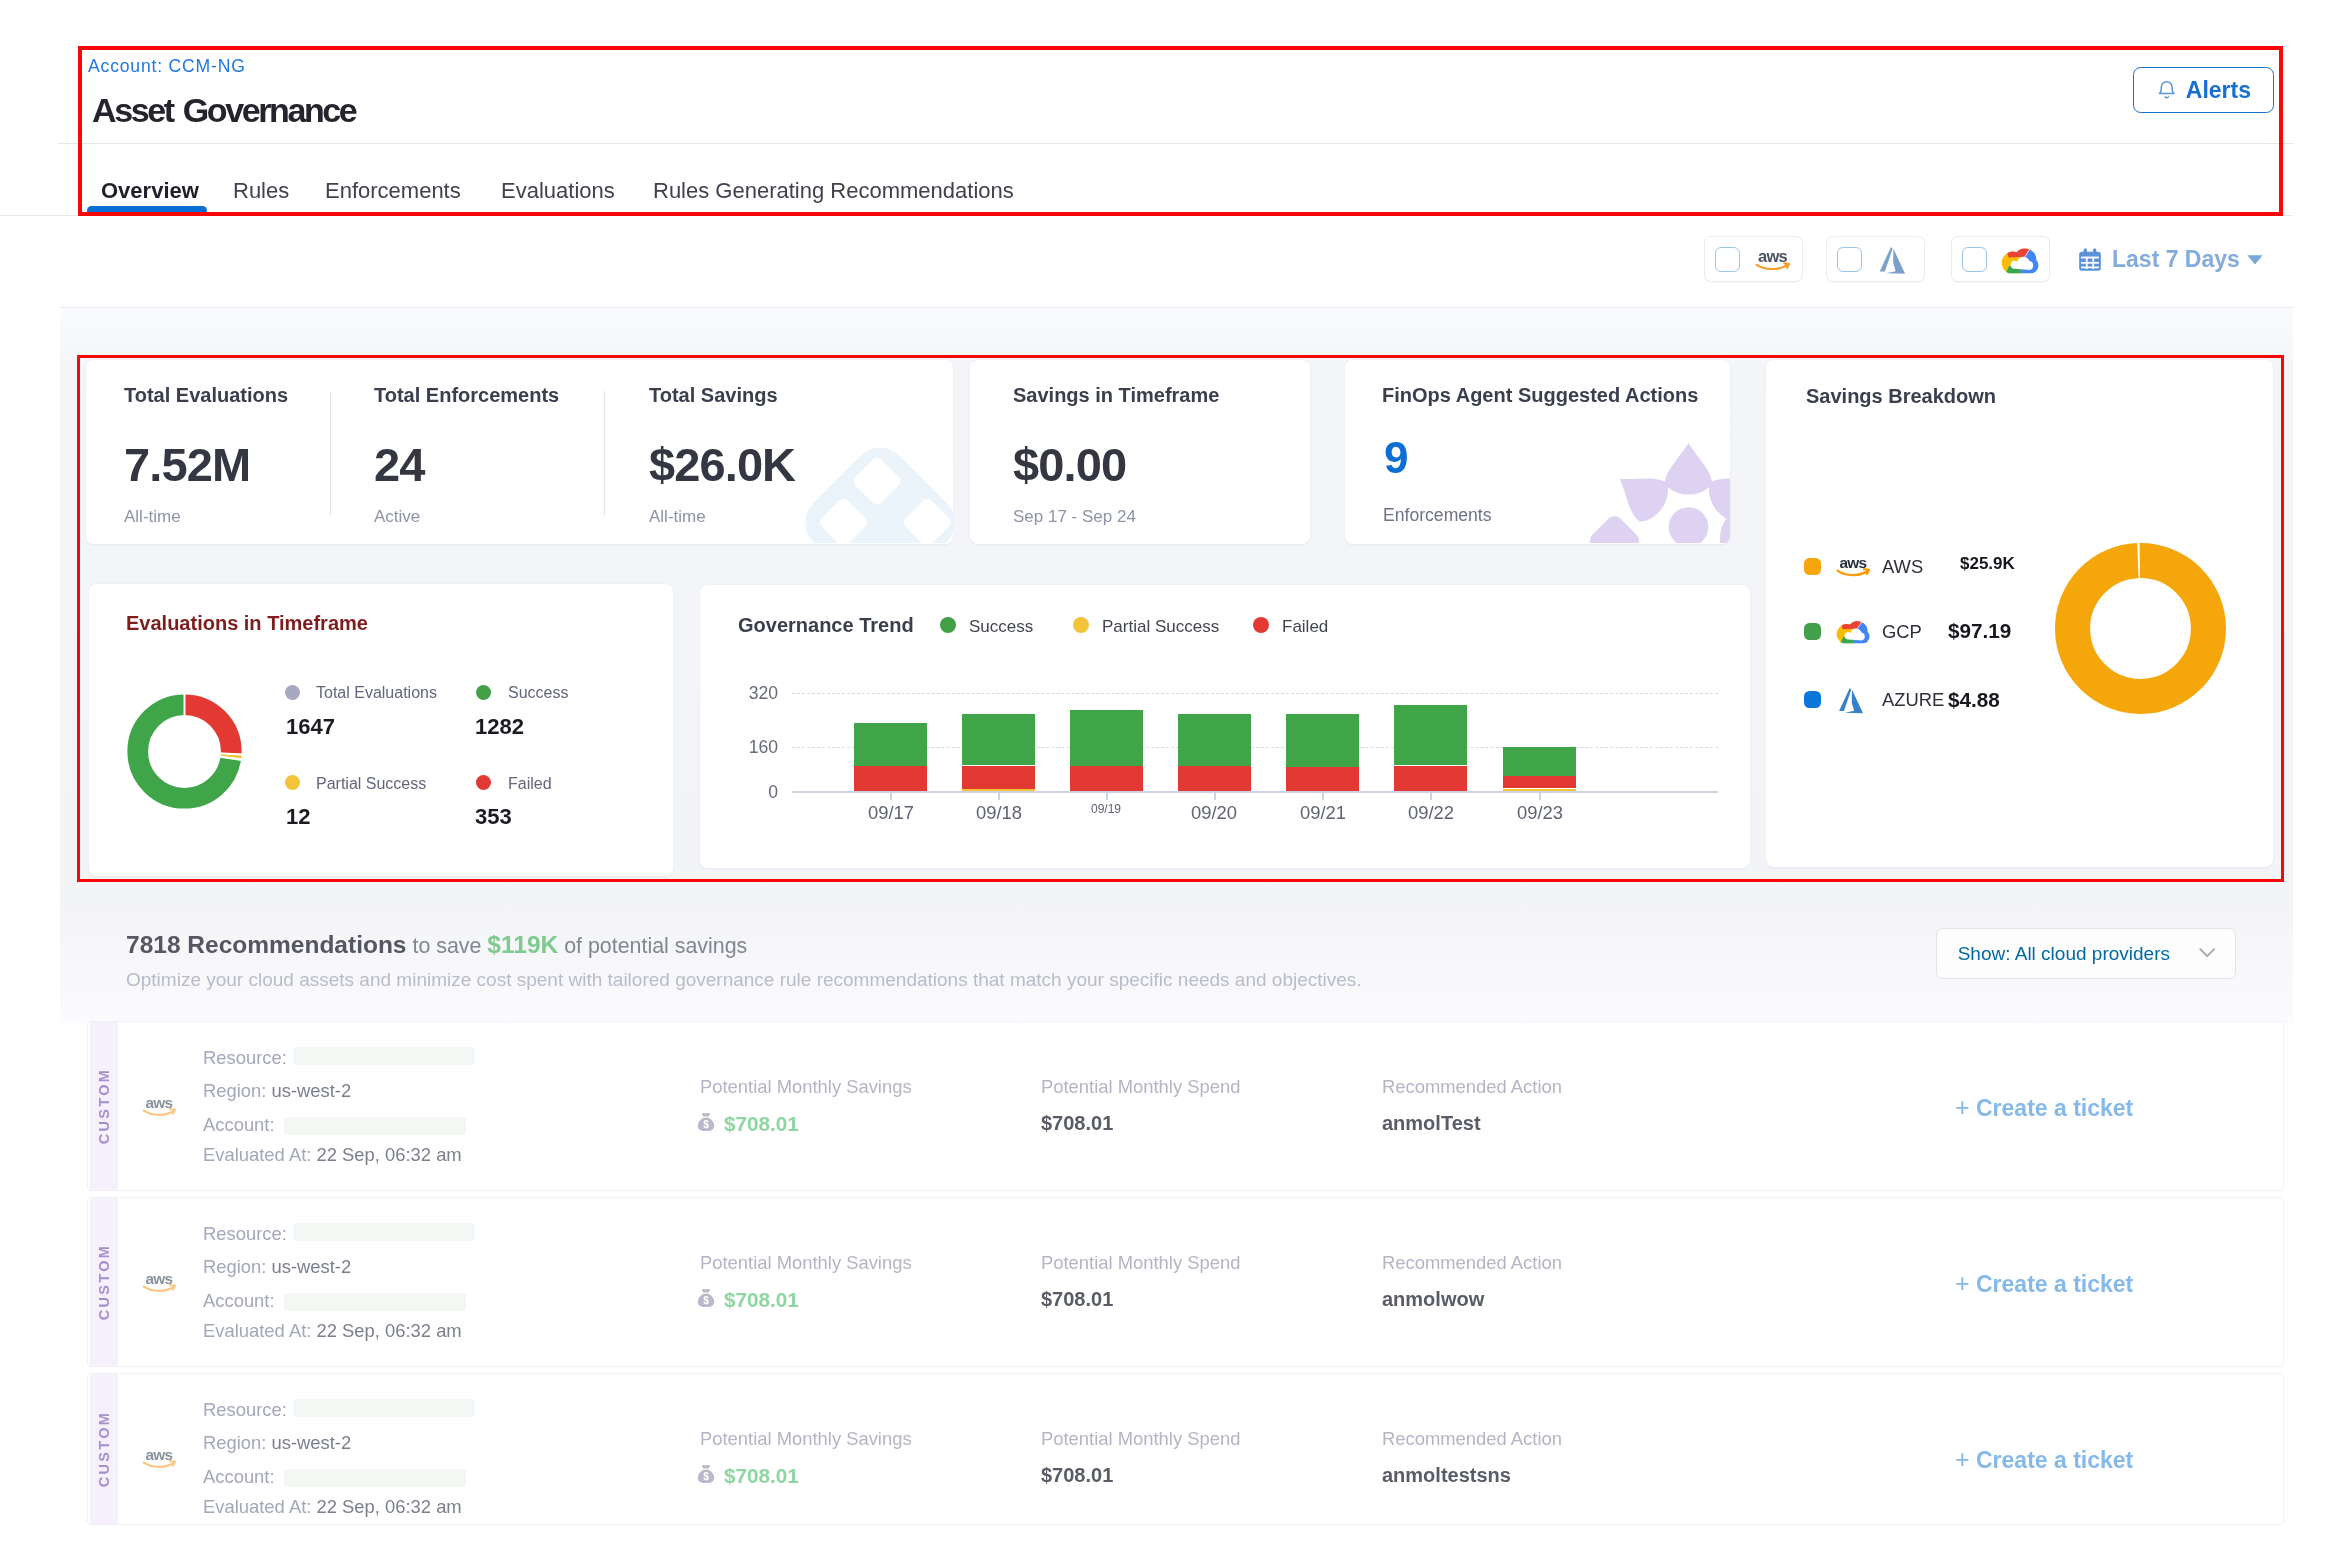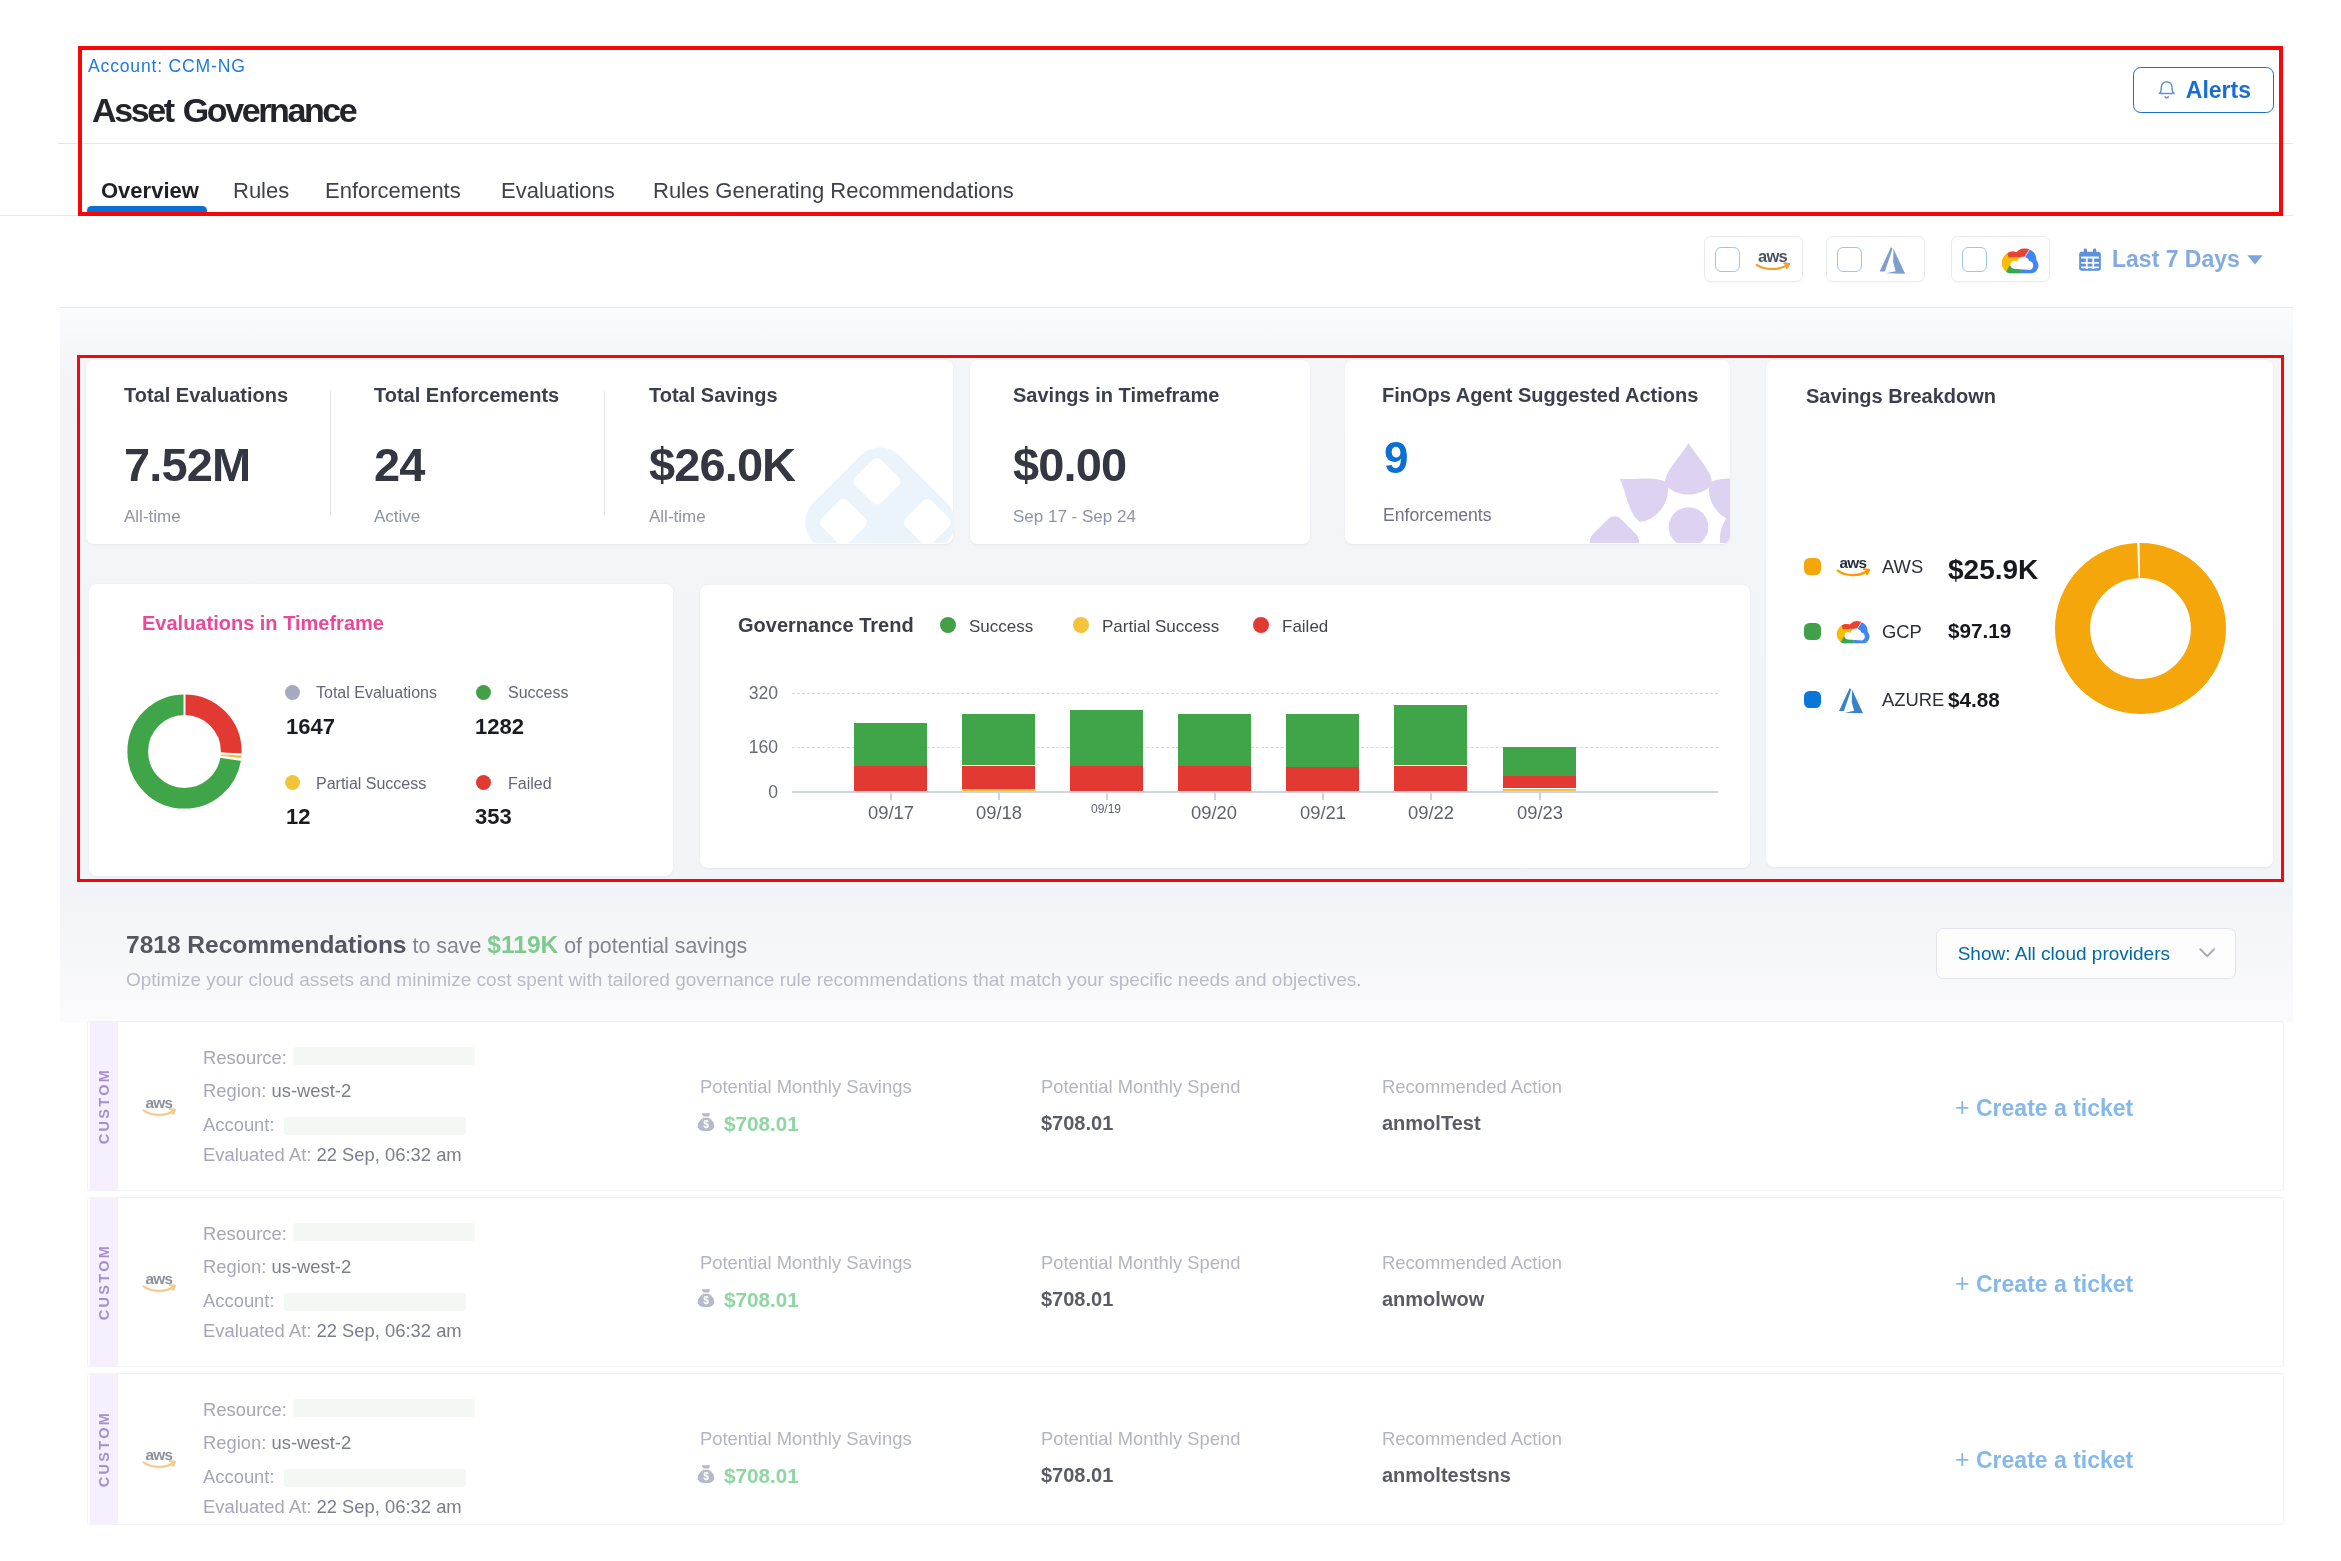--- a/index.html
+++ b/index.html
@@ -142,21 +142,21 @@
 <div class="card abs" style="left:1766px; top:360px; width:507px; height:507px;">
   <div class="abs" style="left:40px; top:25px; font-size:20px; font-weight:bold; color:#3b3e4d;">Savings Breakdown</div>
 
   <div class="abs" style="left:38px; top:198px; width:17px; height:17px; background:#f5a60a; border-radius:5.4px;"></div>
   <svg class="abs" style="left:67px; top:193px;" width="40" height="26" viewBox="0 0 60 38">
     <text x="30" y="22" text-anchor="middle" font-family="Liberation Sans" font-size="23" font-weight="bold" fill="#252f3e" letter-spacing="-1">aws</text>
     <path d="M7 26 C 19 35, 41 35, 54 25" stroke="#f90" stroke-width="3.4" fill="none" stroke-linecap="round"></path>
     <path d="M54 25 l-7.5 -1.2 M54 25 l-3.2 5.8" stroke="#f90" stroke-width="3.4" fill="none" stroke-linecap="round"></path>
   </svg>
   <div class="abs" style="left:116px; top:196px; font-size:18.4px; color:#2d2f3a;">AWS</div>
-  <div class="abs" style="left:182px; top:194px; font-size:28px; font-weight:bold; color:#17181d;">$25.9K</div>
+  <div class="abs" style="left:194px; top:194px; font-size:17px; font-weight:bold; color:#17181d;">$25.9K</div>
 
   <div class="abs" style="left:38px; top:263px; width:17px; height:17px; background:#42a04a; border-radius:5.4px;"></div>
   <svg class="abs" style="left:70px; top:259px;" width="34" height="26" viewBox="0 0 50 38">
     <g clip-path="url(#cloudring)">
       <rect fill="#fbbc05" x="0" y="6" width="27" height="32"></rect>
       <polygon fill="#ea4335" points="6,2 40,0 31,14 10,15"></polygon>
       <polygon fill="#34a853" points="11,26 26,26 26,38 5,38"></polygon>
       <polygon fill="#4285f4" points="41,0 50,0 50,38 26,38 26,25 32,14"></polygon>
     </g>
     <path fill="#ffffff" d="M18 30 a5.4 5.4 0 1 1 3.2 -9.6 a8.6 8.6 0 0 1 16.2 -0.6 a6 6 0 0 1 0.8 11.6 z"></path>
@@ -173,21 +173,21 @@
   <div class="abs" style="left:182px; top:328px; font-size:20.7px; font-weight:bold; color:#17181d;">$4.88</div>
 
   <svg class="abs" style="left:289px; top:183px;" width="171" height="171" viewBox="0 0 224 224">
     <g transform="rotate(-90.6 112 112)">
       <circle cx="112" cy="112" r="89" fill="none" stroke="#f5a60a" stroke-width="46" stroke-dasharray="555.7 3.5"></circle>
     </g>
   </svg>
 </div>
 
 <div class="card abs" style="left:89px; top:584px; width:584px; height:292px;">
-  <div class="abs" style="left:37px; top:28px; font-size:20px; font-weight:bold; color:#ec4899;margin-left:16px;">Evaluations in Timeframe</div>
+  <div class="abs" style="left:37px; top:28px; font-size:20px; font-weight:bold; color:#7f1d1d;">Evaluations in Timeframe</div>
   <svg class="abs" style="left:38px; top:110px;" width="115" height="115" viewBox="0 0 150 150">
     <g transform="rotate(-90 75 75)">
       <circle cx="75" cy="75" r="61" fill="none" stroke="#e23a32" stroke-width="27" stroke-dasharray="98 285.3" stroke-dashoffset="0"></circle>
       <circle cx="75" cy="75" r="61" fill="none" stroke="#f3c43a" stroke-width="27" stroke-dasharray="4 379.3" stroke-dashoffset="-99"></circle>
       <circle cx="75" cy="75" r="61" fill="none" stroke="#3fa548" stroke-width="27" stroke-dasharray="278.8 104.5" stroke-dashoffset="-104.5"></circle>
     </g>
     <g stroke="#ffffff" stroke-width="2.6">
       <line x1="75" y1="30" x2="75" y2="0"></line>
       <line x1="118.9" y1="77.3" x2="150" y2="79"></line>
       <line x1="118.5" y1="81.5" x2="150" y2="86.2"></line>

